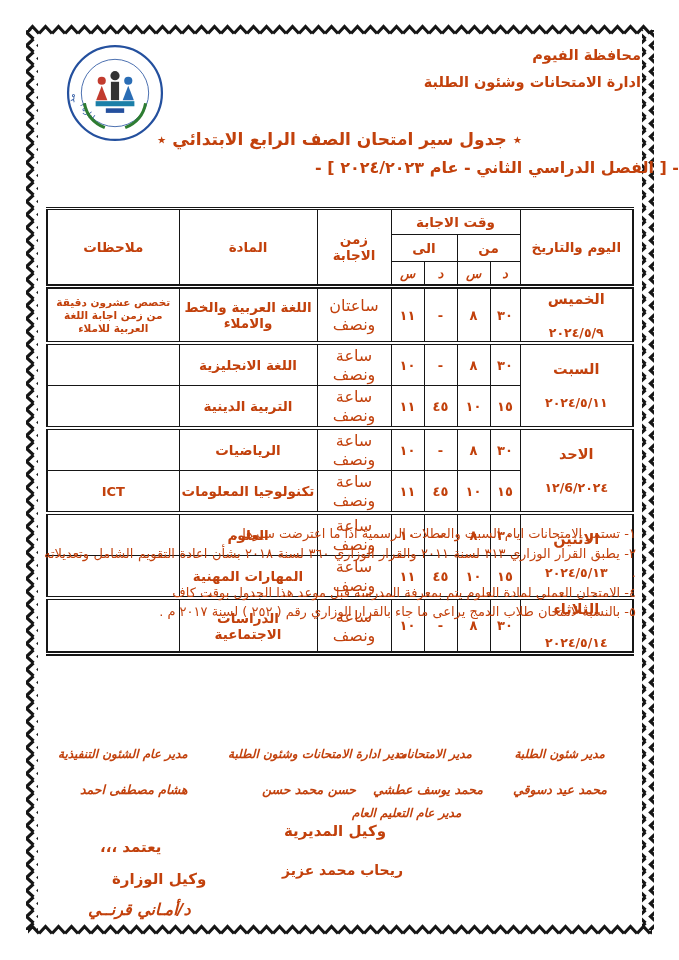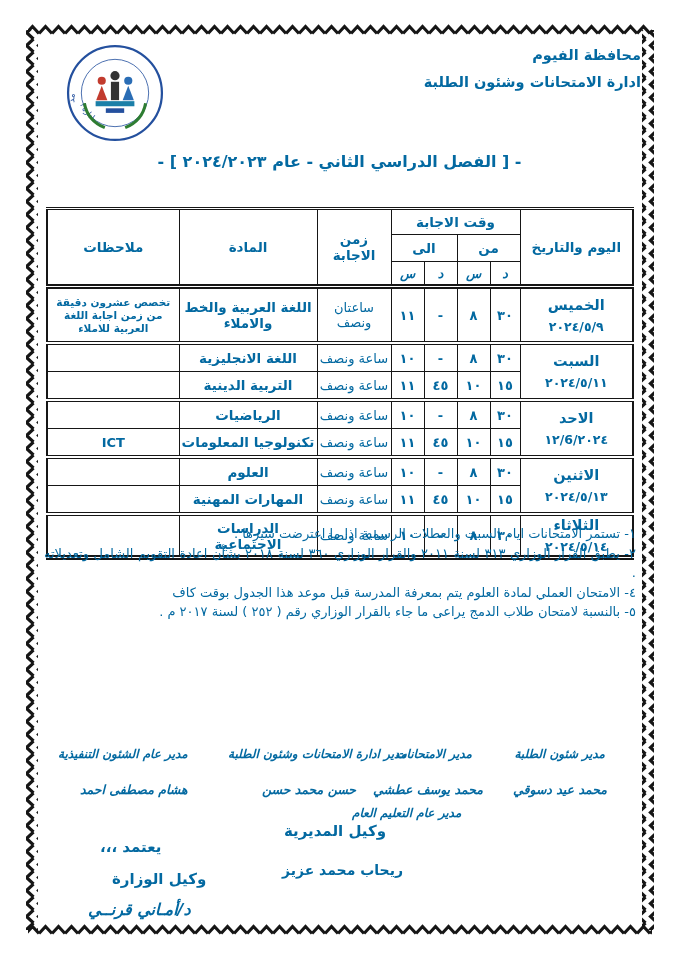--- a/index.html
+++ b/index.html
@@ -1,48 +1,48 @@
 <!DOCTYPE html>
 <html lang="ar"><head>
 <meta charset="utf-8">
 <style>
   html,body{margin:0;padding:0;background:#e9e9e9;}
   .page{
     position:relative;width:679px;height:960px;background:#ffffff;
-    font-family:"DejaVu Sans",sans-serif;color:#0369a1;overflow:hidden;
+    font-family:"DejaVu Sans",sans-serif;color:#c2410c;overflow:hidden;
     box-shadow:0 0 4px rgba(0,0,0,.25);
     text-decoration:underline;
   }
   .frame{position:absolute;left:0;top:0;pointer-events:none;}
 
   
   .org-block{position:absolute;top:42px;right:38px;text-align:right;font-weight:bold;font-size:14.5px;line-height:27px;}
   .logo{position:absolute;left:64px;top:42px;width:102px;height:102px;}
   .title-block{position:absolute;top:129px;left:0;right:0;text-align:center;}
   .title-1{font-size:17px;font-weight:bold;letter-spacing:.2px;}
-  .title-2{font-size:16px;font-weight:bold;margin-top:23px;}
+  .title-2{font-size:16px;font-weight:bold;margin-top:9px;text-align:right;}
 
   
   table.sched{
     position:absolute;left:46px;top:207px;width:588px;border-collapse:collapse;table-layout:fixed;
     border-left:2px solid #161616;border-right:2px solid #161616;
     border-top:3px double #161616;border-bottom:5px double #161616;
   }
   table.sched th,table.sched td{border:1px solid #161616;text-align:center;vertical-align:middle;padding:1px 2px;}
   table.sched thead th{font-size:13.5px;font-weight:bold;}
   table.sched thead tr:nth-child(1) th{height:22px;}
   table.sched thead tr:nth-child(2) th{height:24px;}
   table.sched thead tr:nth-child(3) th{height:20px;font-style:italic;font-size:12.5px;}
   table.sched thead{border-bottom:5px double #161616;}
   tr.gs td{border-top:4px double #161616;}
   td.day{font-weight:bold;}
   .dname{font-size:14.5px;font-weight:bold;}
-  .ddate{font-size:12.5px;font-weight:bold;margin-top:6px;}
+  .ddate{font-size:12.5px;font-weight:bold;margin-top:18px;}
   td.num{font-size:13px;font-weight:bold;}
-  td.dur{font-size:13px;}
+  td.dur{font-size:16px;}
   td.subj{font-size:13.5px;font-weight:bold;}
   td.note{font-size:10.5px;font-weight:bold;line-height:13px;}
   td.note.latin{font-size:13px;}
   tr.r-tall td{height:50px;}
   tr.r-mid td{height:24px;}
   tr.r-last td{height:33px;}
 
   
   .notes{position:absolute;left:44px;top:524px;width:592px;direction:rtl;text-align:right;font-size:13px;line-height:19.5px;}
   .notes-heading{font-weight:bold;font-size:13.5px;margin-bottom:2px;}
@@ -104,20 +104,21 @@
       <path d="M80,60 Q77,77 60,84" stroke="#2e7d32" stroke-width="3" fill="none"></path>
     </g>
   </svg>
 
   <div class="org-block">
     <div>محافظة الفيوم</div>
     <div>ادارة الامتحانات وشئون الطلبة</div>
   </div>
 
   <div class="title-block">
+    <div class="title-1">٭ جدول سير امتحان الصف الرابع الابتدائي ٭</div>
     <div class="title-2">- [ الفصل الدراسي الثاني - عام ٢٠٢٤/٢٠٢٣ ] -</div>
   </div>
 
   <table class="sched">
     <colgroup>
       <col style="width:113px">
         <col style="width:30px">
         <col style="width:33px">
         <col style="width:33px">
       <col style="width:33px">

